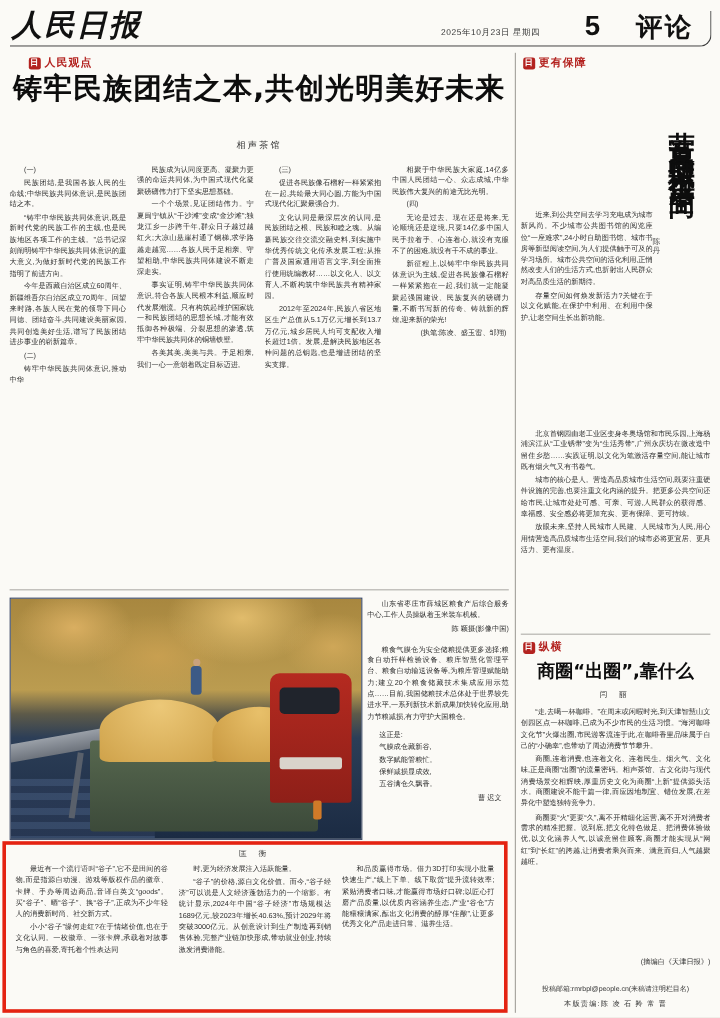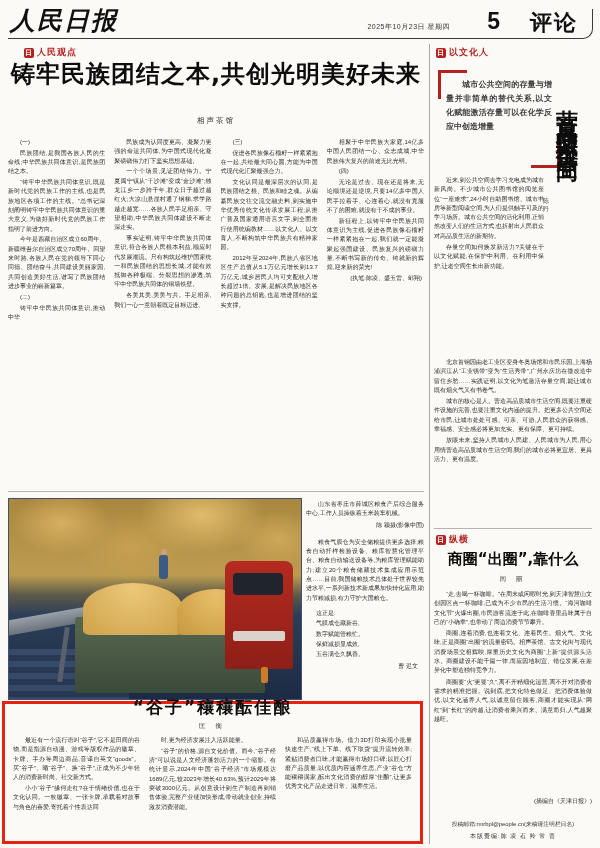--- a/index.html
+++ b/index.html
@@ -186,45 +186,39 @@
           <p>气膜成仓藏新谷,</p>
           <p>数字赋能管粮忙。</p>
           <p>保鲜减损显成效,</p>
           <p>五谷满仓久飘香。</p>
         </div>
       <p class="sig">曹 迟文</p>
     </div>
   </div>
 
   <div class="red-box">
-    <div class="obs-headline">“谷子”穰穰酝佳酿</div>
     <div class="obs-byline">匡 衡</div>
     <div class="cols obs-cols">
       <div class="col">
           <p>最近有一个流行语叫“谷子”,它不是田间的谷物,而是指源自动漫、游戏等版权作品的徽章、卡牌、手办等周边商品,音译自英文“goods”。买“谷子”、晒“谷子”、换“谷子”,正成为不少年轻人的消费新时尚、社交新方式。</p>
           <p>小小“谷子”缘何走红?在于情绪价值,也在于文化认同。一枚徽章、一张卡牌,承载着对故事与角色的喜爱,寄托着个性表达同</p>
         </div>
       <div class="col">
           <p>时,更为经济发展注入活跃能量。</p>
           <p>“谷子”的价格,源自文化价值。而今,“谷子经济”可以说是人文经济蓬勃活力的一个缩影。有统计显示,2024年中国“谷子经济”市场规模达1689亿元,较2023年增长40.63%,预计2029年将突破3000亿元。从创意设计到生产制造再到销售体验,完整产业链加快形成,带动就业创业,持续激发消费潜能。</p>
         </div>
       <div class="col">
           <p>和品质赢得市场。借力3D打印实现小批量快速生产,“线上下单、线下取货”提升流转效率;紧贴消费者口味,才能赢得市场好口碑;以匠心打磨产品质量,以优质内容涵养生态,产业“谷仓”方能穰穰满家,酝出文化消费的醇厚“佳酿”,让更多优秀文化产品走进日常、滋养生活。</p>
         </div>
     </div>
   </div>
 
   <div class="sec-label" style="left:436px;top:46px;">
     <span class="logo-chip">日</span>
-    <span>以文化人</span>
-  </div>
-  <div class="quote-box">
-    <div class="corner-tl"></div>
-    <div class="corner-br"></div>
-    <div class="quote-text">城市公共空间的存量与增量并非简单的替代关系,以文化赋能激活存量可以在化学反应中创造增量</div>
+    <span>更有保障</span>
   </div>
   <div class="shiping-top">
       <p>近来,到公共空间去学习充电成为城市新风尚。不少城市公共图书馆的阅览座位“一座难求”,24小时自助图书馆、城市书房等新型阅读空间,为人们提供触手可及的学习场所。城市公共空间的活化利用,正悄然改变人们的生活方式,也折射出人民群众对高品质生活的新期待。</p>
       <p>存量空间如何焕发新活力?关键在于以文化赋能,在保护中利用、在利用中保护,让老空间生长出新功能。</p>
     </div>
   <div class="v-headline">营造高品质城市生活空间</div>
   <div class="v-author">陈 丹</div>
   <div class="shiping-bottom">
       <p>北京首钢园由老工业区变身冬奥场馆和市民乐园,上海杨浦滨江从“工业锈带”变为“生活秀带”,广州永庆坊在微改造中留住乡愁……实践证明,以文化为笔激活存量空间,能让城市既有烟火气又有书卷气。</p>
       <p>城市的核心是人。营造高品质城市生活空间,既要注重硬件设施的完善,也要注重文化内涵的提升。把更多公共空间还给市民,让城市处处可感、可亲、可游,人民群众的获得感、幸福感、安全感必将更加充实、更有保障、更可持续。</p>

